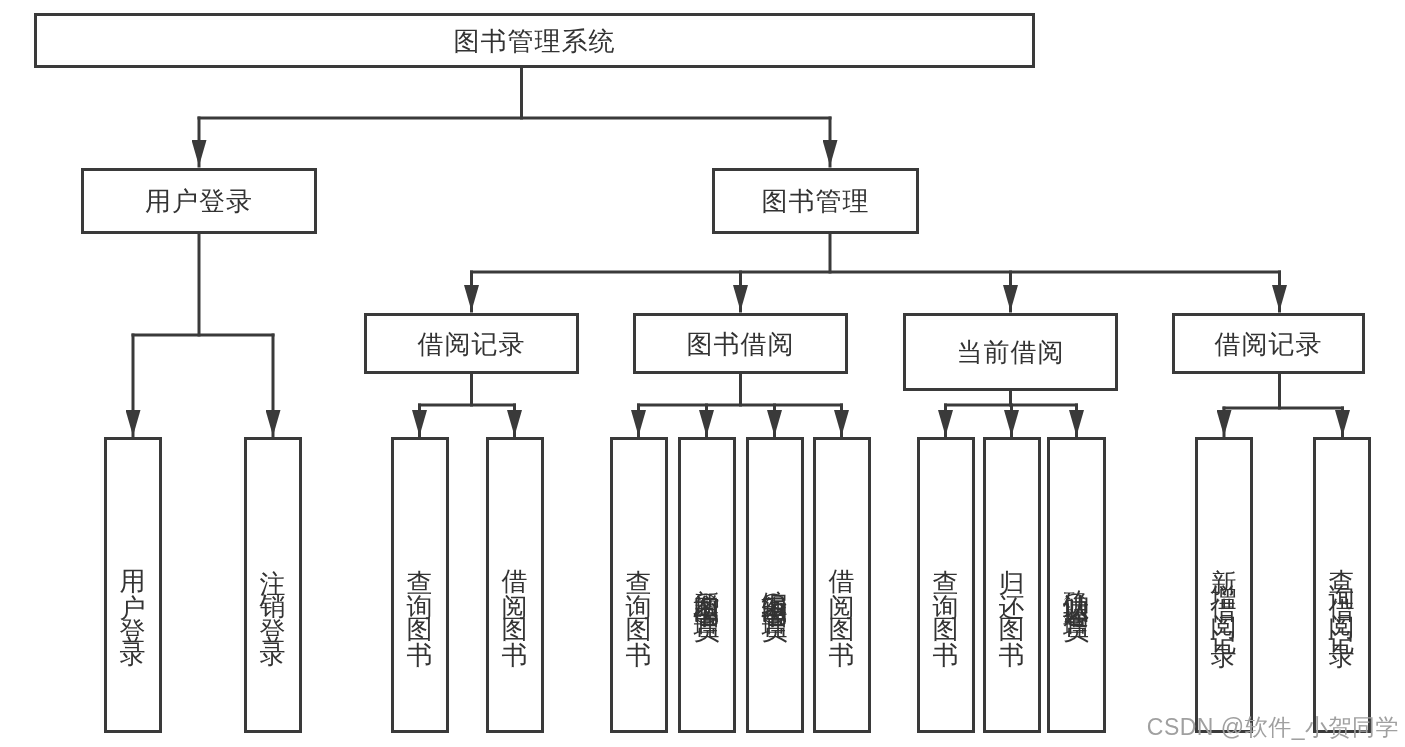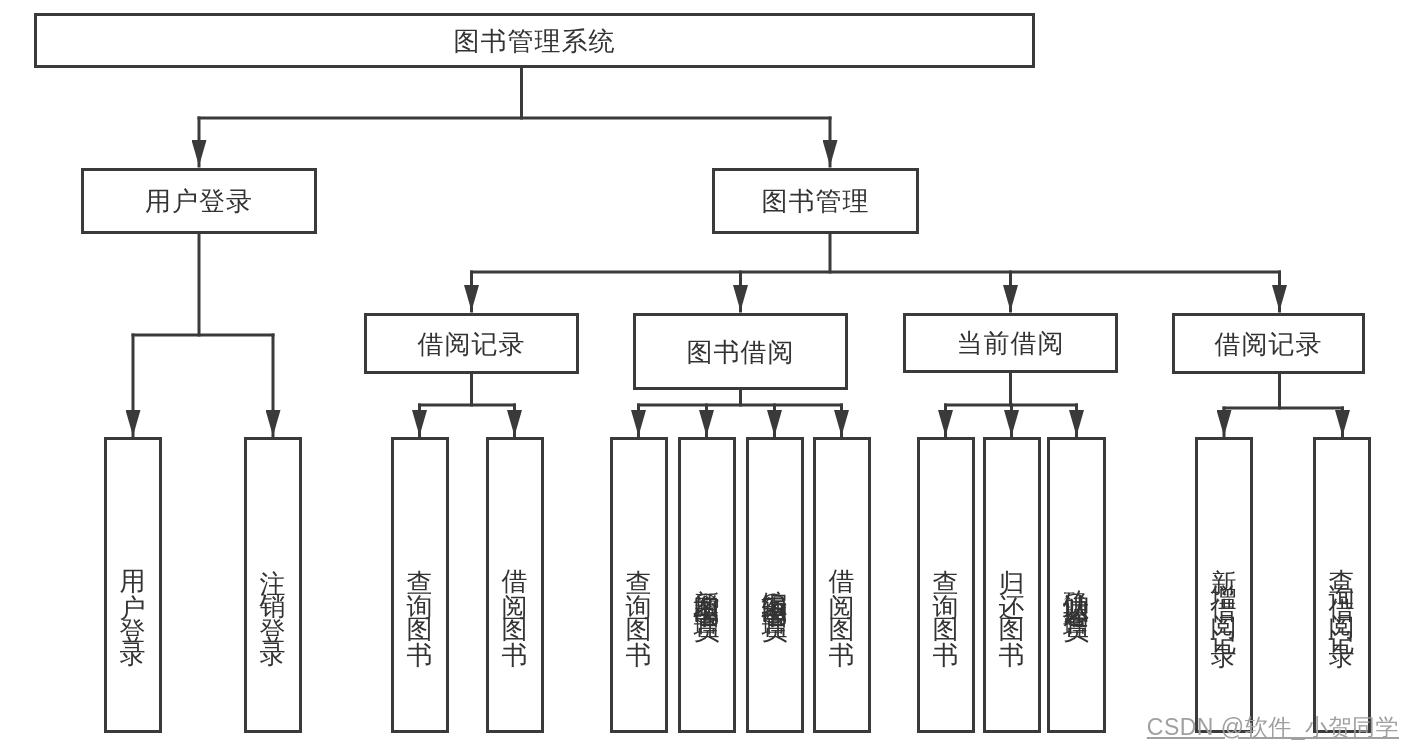--- a/index.html
+++ b/index.html
@@ -62,21 +62,20 @@
   .ls-tight{letter-spacing:4px;padding-top:4px;}
   .watermark{
     position:absolute;
     right:6px;
     bottom:4px;
     font-size:23px;
     letter-spacing:0.5px;
     color:var(--watermark);
     z-index:10;
     white-space:nowrap;
-    text-decoration:underline;
   }
 </style>
 </head>
 <body>
 
 <div class="canvas">
 
   <svg class="connectors" viewBox="0 0 1405 747" xmlns="http://www.w3.org/2000/svg" aria-hidden="true">
     <defs>
       <marker id="arrowhead" viewBox="0 0 26 15" refX="26" refY="7.5" markerWidth="26" markerHeight="15" markerUnits="userSpaceOnUse" orient="auto">
@@ -146,24 +145,24 @@
   <div class="box h-box" style="left:81px;top:168px;width:236px;height:66px">
     <span class="label">用户登录</span>
   </div>
   <div class="box h-box" style="left:712px;top:168px;width:207px;height:66px">
     <span class="label">图书管理</span>
   </div>
 
   <div class="box h-box" style="left:364px;top:313px;width:215px;height:61px">
     <span class="label">借阅记录</span>
   </div>
-  <div class="box h-box" style="left:633px;top:313px;width:215px;height:77px">
+  <div class="box h-box" style="left:633px;top:313px;width:215px;height:61px">
     <span class="label">图书借阅</span>
   </div>
-  <div class="box h-box" style="left:903px;top:313px;width:215px;height:60px">
+  <div class="box h-box" style="left:903px;top:313px;width:215px;height:78px">
     <span class="label">当前借阅</span>
   </div>
   <div class="box h-box" style="left:1172px;top:313px;width:193px;height:61px">
     <span class="label">借阅记录</span>
   </div>
 
   <div class="box v-box" style="left:104px;top:437px;width:58px;height:296px">
     <span class="label ls-wide">用户登录</span>
   </div>
   <div class="box v-box" style="left:244px;top:437px;width:58px;height:296px">

